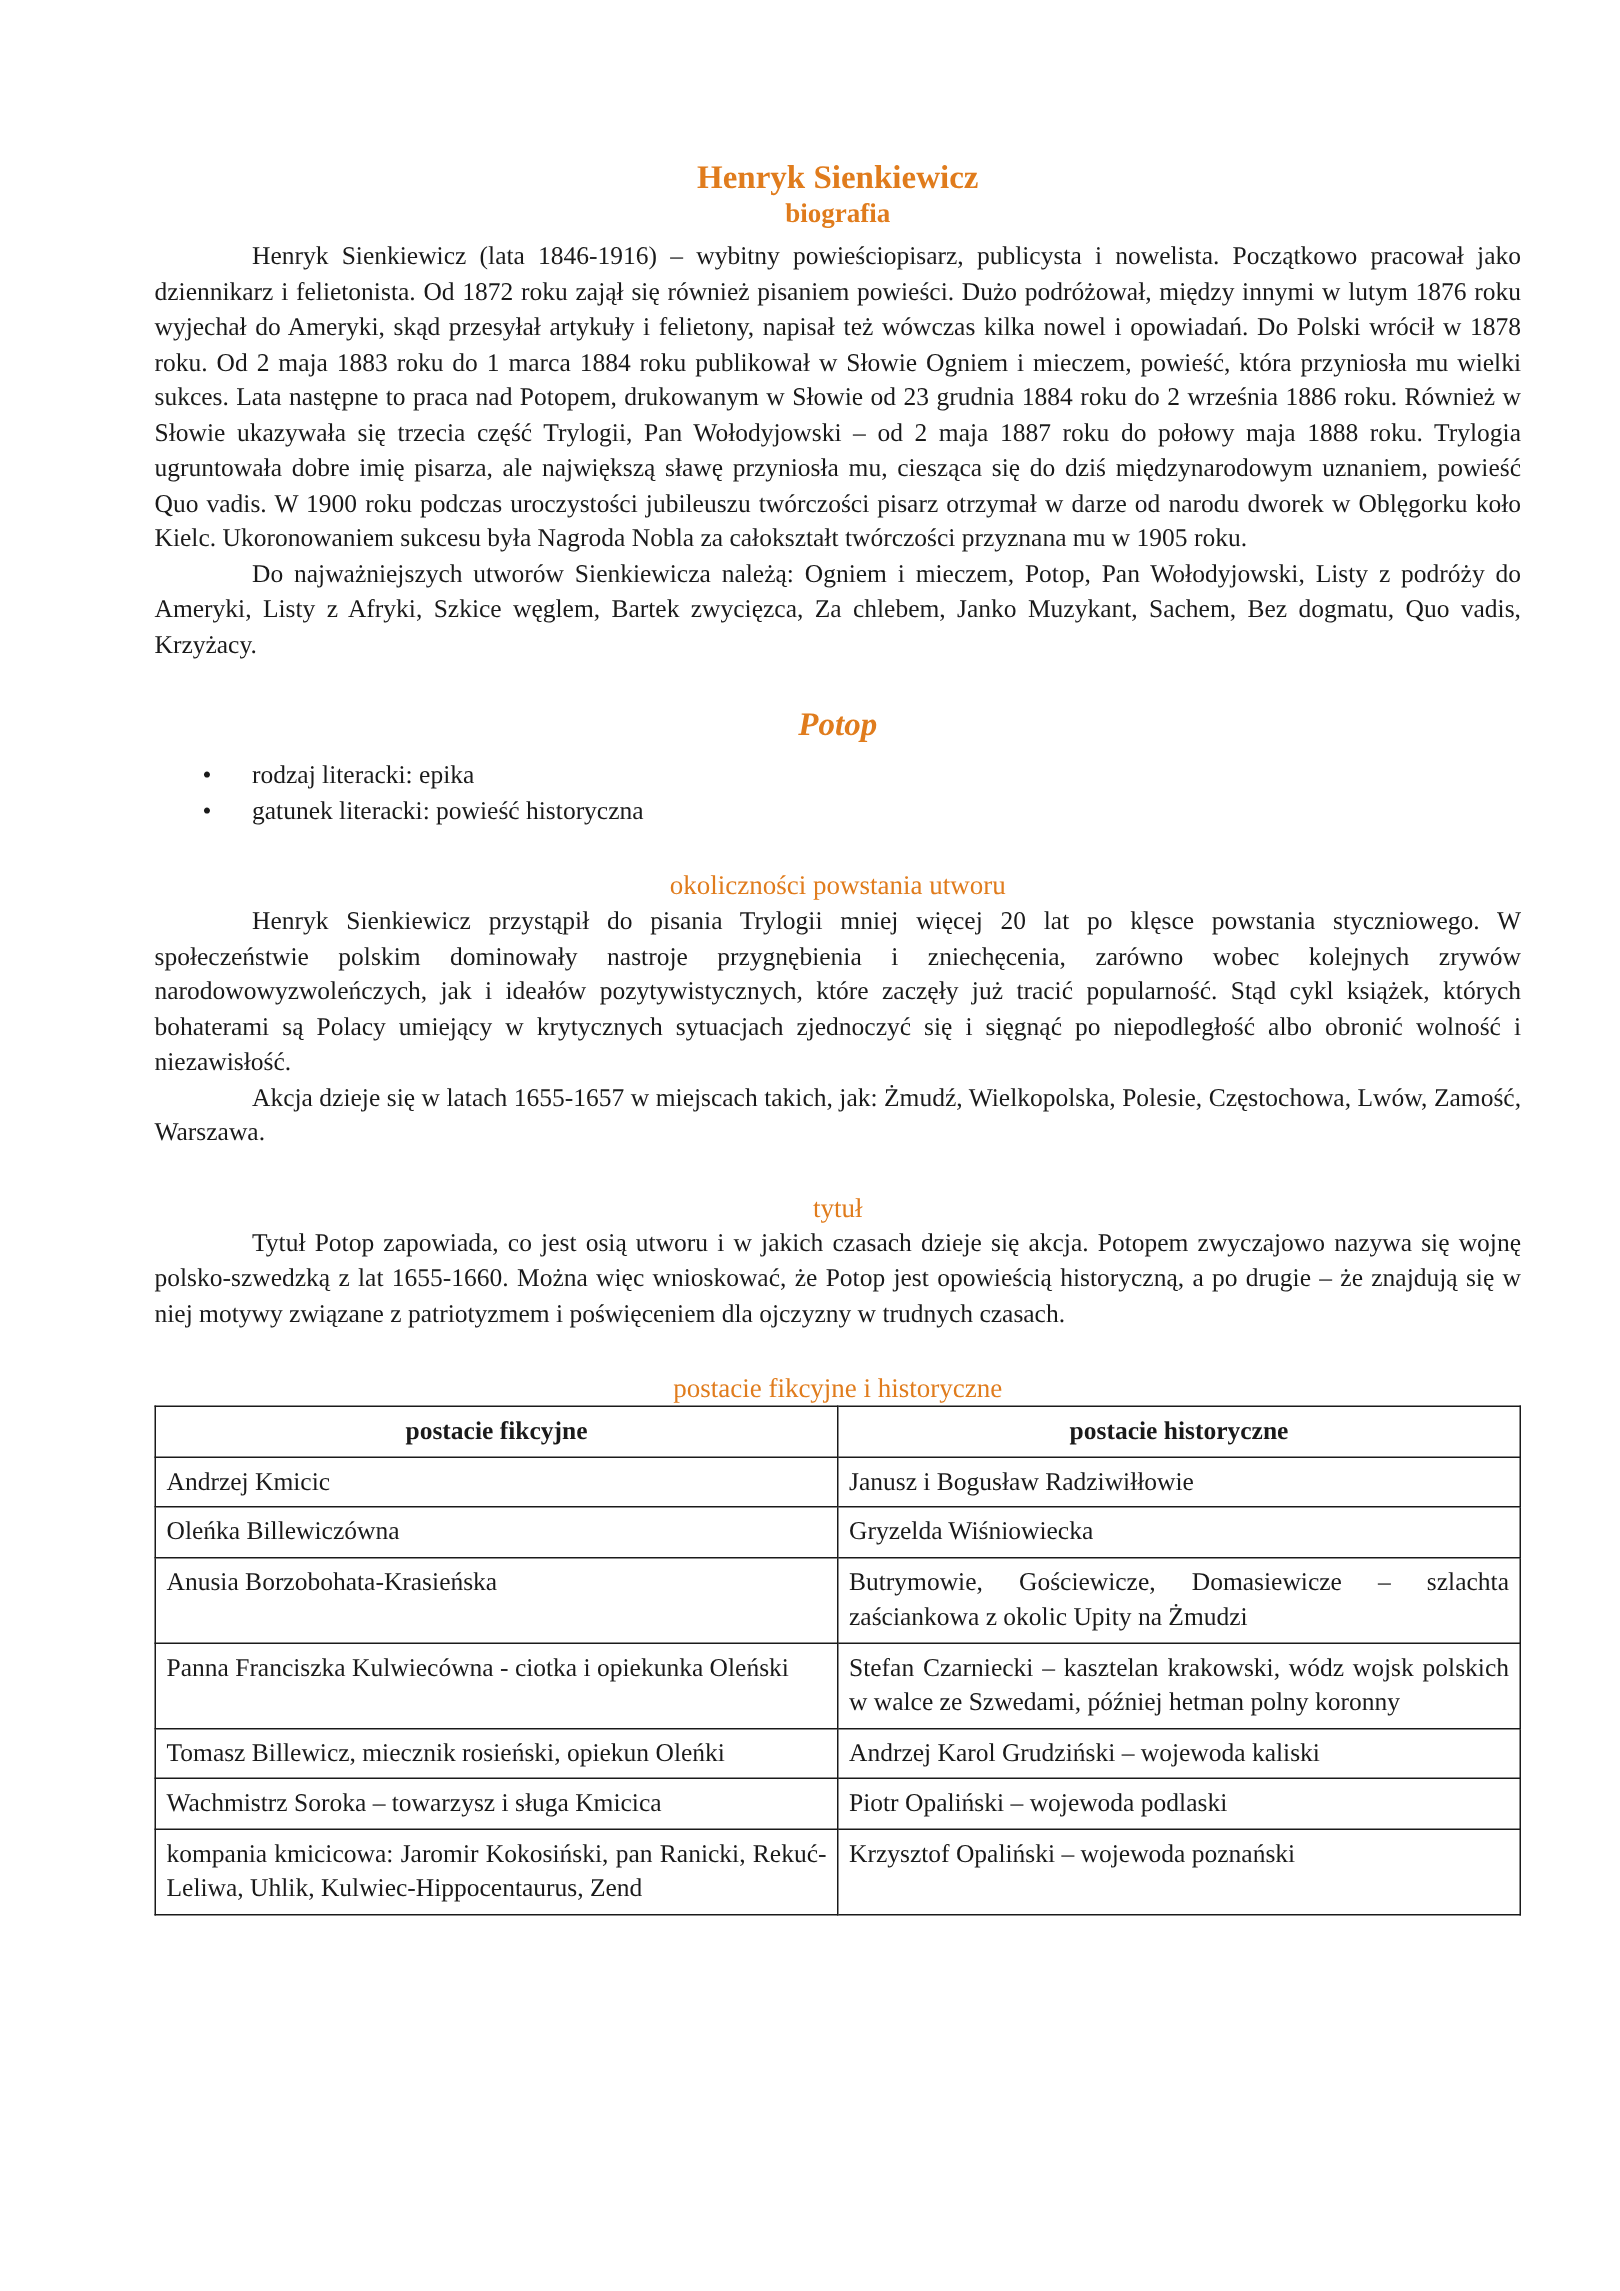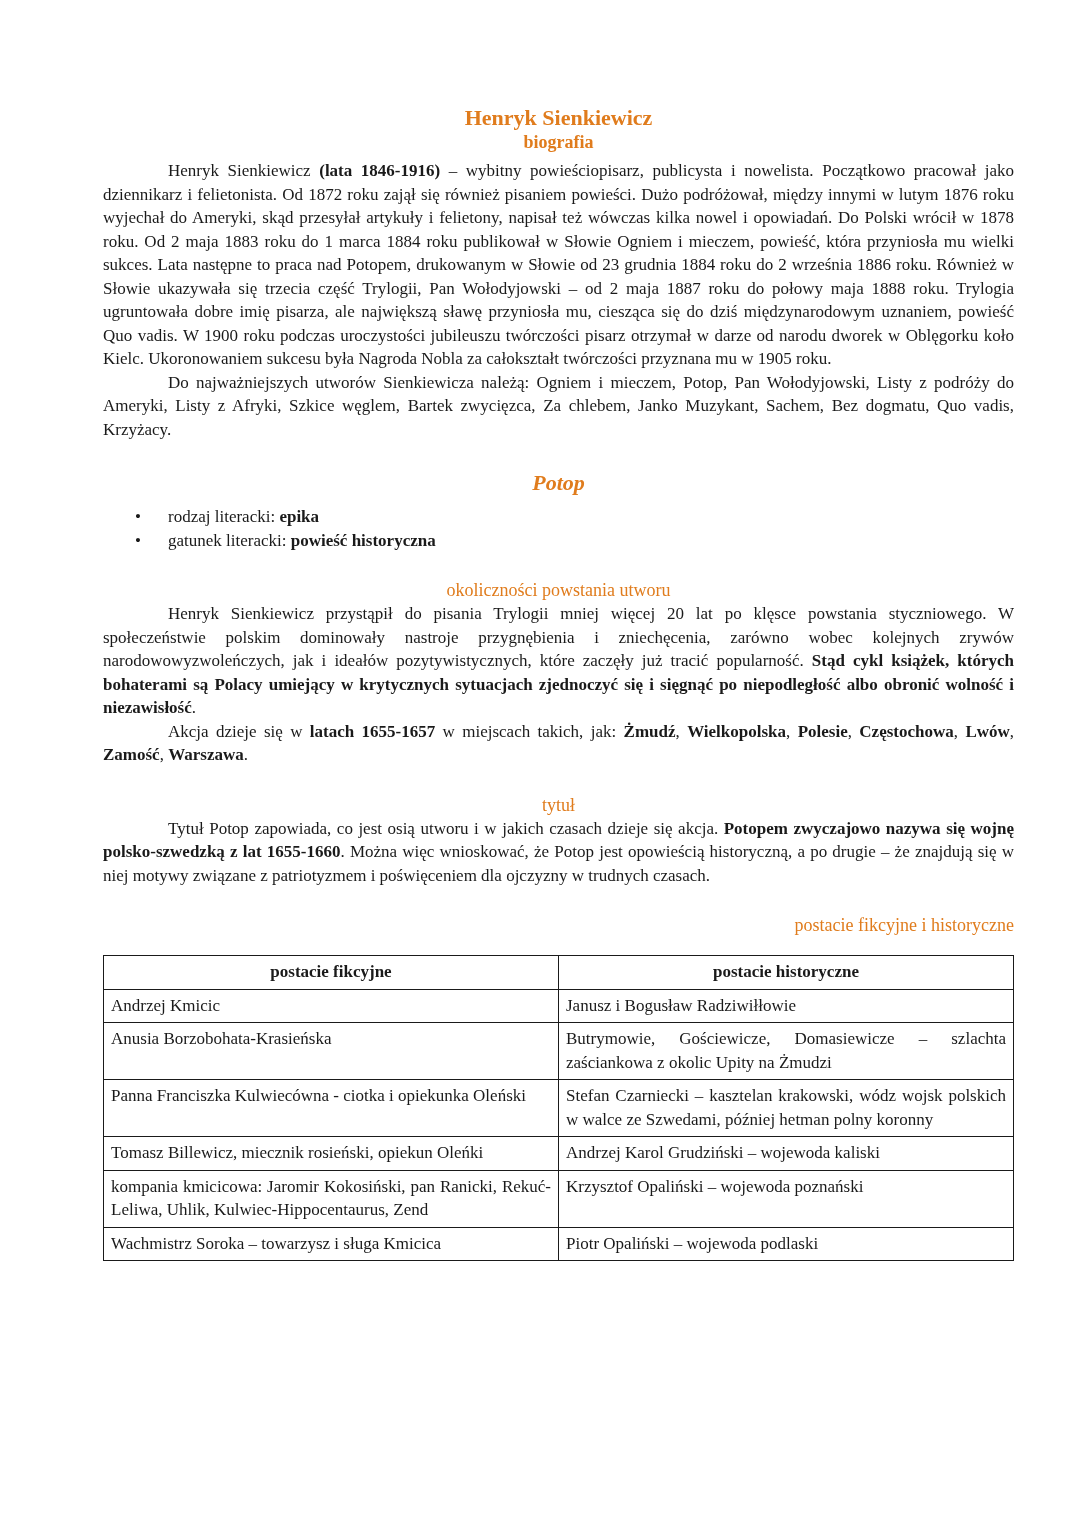--- a/index.html
+++ b/index.html
@@ -14,34 +14,34 @@
   .doc-title {
     margin:0; text-align:center; color:var(--accent);
     font-size:22px; line-height:27px; font-weight:bold;
   }
   .doc-subtitle {
     margin:0 0 5px 0; text-align:center; color:var(--accent);
     font-size:18px; line-height:23px; font-weight:bold;
   }
   p.para { margin:0; text-align:justify; }
   p.indent { text-indent:65px; }
-  .rb { font-weight:bold; }
+  .rb { font-weight:normal; }
   .ri { }
   .potop-heading {
     margin:28px 0 9px 0; text-align:center; color:var(--accent);
     font-size:22px; line-height:27px; font-weight:bold; font-style:italic;
   }
   .bullet-list { margin:0; }
   .bullet-item { display:flex; padding-left:32px; }
   .bullet-marker { width:33px; flex:0 0 33px; }
   .section-heading {
     margin:27px 0 0 0; text-align:center; color:var(--accent);
     font-size:18px; line-height:23px; font-weight:normal;
   }
-  .table-heading { margin-bottom:18px;text-align:right; }
+  .table-heading { margin-bottom:0; }
   table.characters {
     width:100%; border-collapse:collapse; table-layout:fixed;
   }
   table.characters th, table.characters td {
     border:1.5px solid #1a1a1a; padding:4px 7px 5px 7px;
     vertical-align:top; font-size:17px; line-height:23.5px;
   }
   table.characters th { text-align:center; font-weight:bold; }
   table.characters td { text-align:justify; }
 </style>
@@ -91,35 +91,39 @@
         <th>postacie fikcyjne</th>
         <th>postacie historyczne</th>
       </tr>
     </thead>
     <tbody>
         <tr>
           <td>Andrzej Kmicic</td>
           <td>Janusz i Bogusław Radziwiłłowie</td>
         </tr>
         <tr>
+          <td>Oleńka Billewiczówna</td>
+          <td>Gryzelda Wiśniowiecka</td>
+        </tr>
+        <tr>
           <td>Anusia Borzobohata-Krasieńska</td>
           <td>Butrymowie, Gościewicze, Domasiewicze – szlachta zaściankowa z okolic Upity na Żmudzi</td>
         </tr>
         <tr>
           <td>Panna Franciszka Kulwiecówna - ciotka i opiekunka Oleński</td>
           <td>Stefan Czarniecki – kasztelan krakowski, wódz wojsk polskich w walce ze Szwedami, później hetman polny koronny</td>
         </tr>
         <tr>
           <td>Tomasz Billewicz, miecznik rosieński, opiekun Oleńki</td>
           <td>Andrzej Karol Grudziński – wojewoda kaliski</td>
         </tr>
         <tr>
+          <td>Wachmistrz Soroka – towarzysz i sługa Kmicica</td>
+          <td>Piotr Opaliński – wojewoda podlaski</td>
+        </tr>
+        <tr>
           <td>kompania kmicicowa: Jaromir Kokosiński, pan Ranicki, Rekuć-Leliwa, Uhlik, Kulwiec-Hippocentaurus, Zend</td>
           <td>Krzysztof Opaliński – wojewoda poznański</td>
-        </tr>
-        <tr>
-          <td>Wachmistrz Soroka – towarzysz i sługa Kmicica</td>
-          <td>Piotr Opaliński – wojewoda podlaski</td>
         </tr>
       </tbody>
   </table>
 
 </div>
 
 </body></html>

